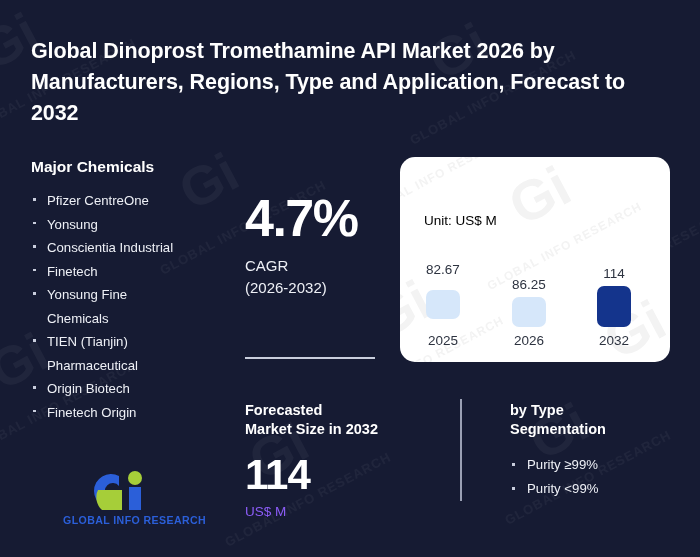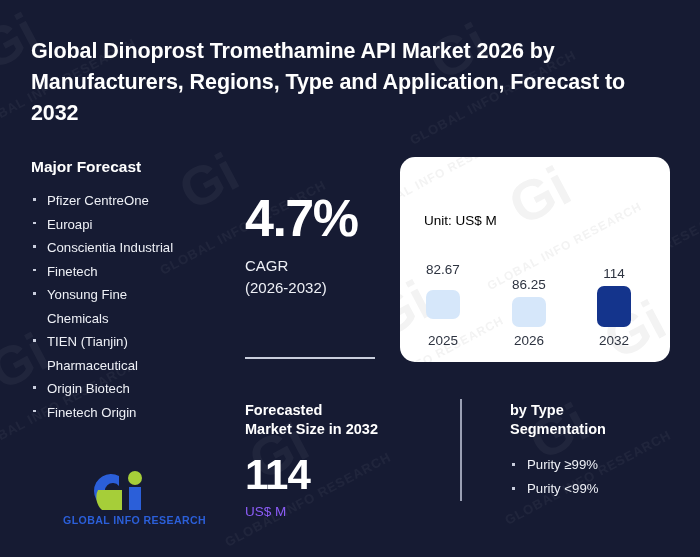--- a/index.html
+++ b/index.html
@@ -166,24 +166,24 @@
   <div class="wm" style="left:215px; top:492px;">GLOBAL INFO RESEARCH</div>
   <div class="wmg" style="left:530px; top:400px;">Gi</div>
   <div class="wm" style="left:495px; top:470px;">GLOBAL INFO RESEARCH</div>
 </div>
 
 <div class="page">
 
   <div class="title">Global Dinoprost Tromethamine API Market 2026 by Manufacturers, Regions, Type and Application, Forecast to 2032</div>
 
   <div class="companies">
-    <h2>Major Forecast</h2>
+    <h2>Major Chemicals</h2>
     <ul class="clist">
       <li><span class="bullet"></span><span>Pfizer CentreOne</span></li>
-      <li><span class="bullet"></span><span>Euroapi</span></li>
+      <li><span class="bullet"></span><span>Yonsung</span></li>
       <li><span class="bullet"></span><span>Conscientia Industrial</span></li>
       <li><span class="bullet"></span><span>Finetech</span></li>
       <li><span class="bullet"></span><span>Yonsung Fine</span></li>
       <li class="cont"><span>Chemicals</span></li>
       <li><span class="bullet"></span><span>TIEN (Tianjin)</span></li>
       <li class="cont"><span>Pharmaceutical</span></li>
       <li><span class="bullet"></span><span>Origin Biotech</span></li>
       <li><span class="bullet"></span><span>Finetech Origin</span></li>
     </ul>
   </div>

